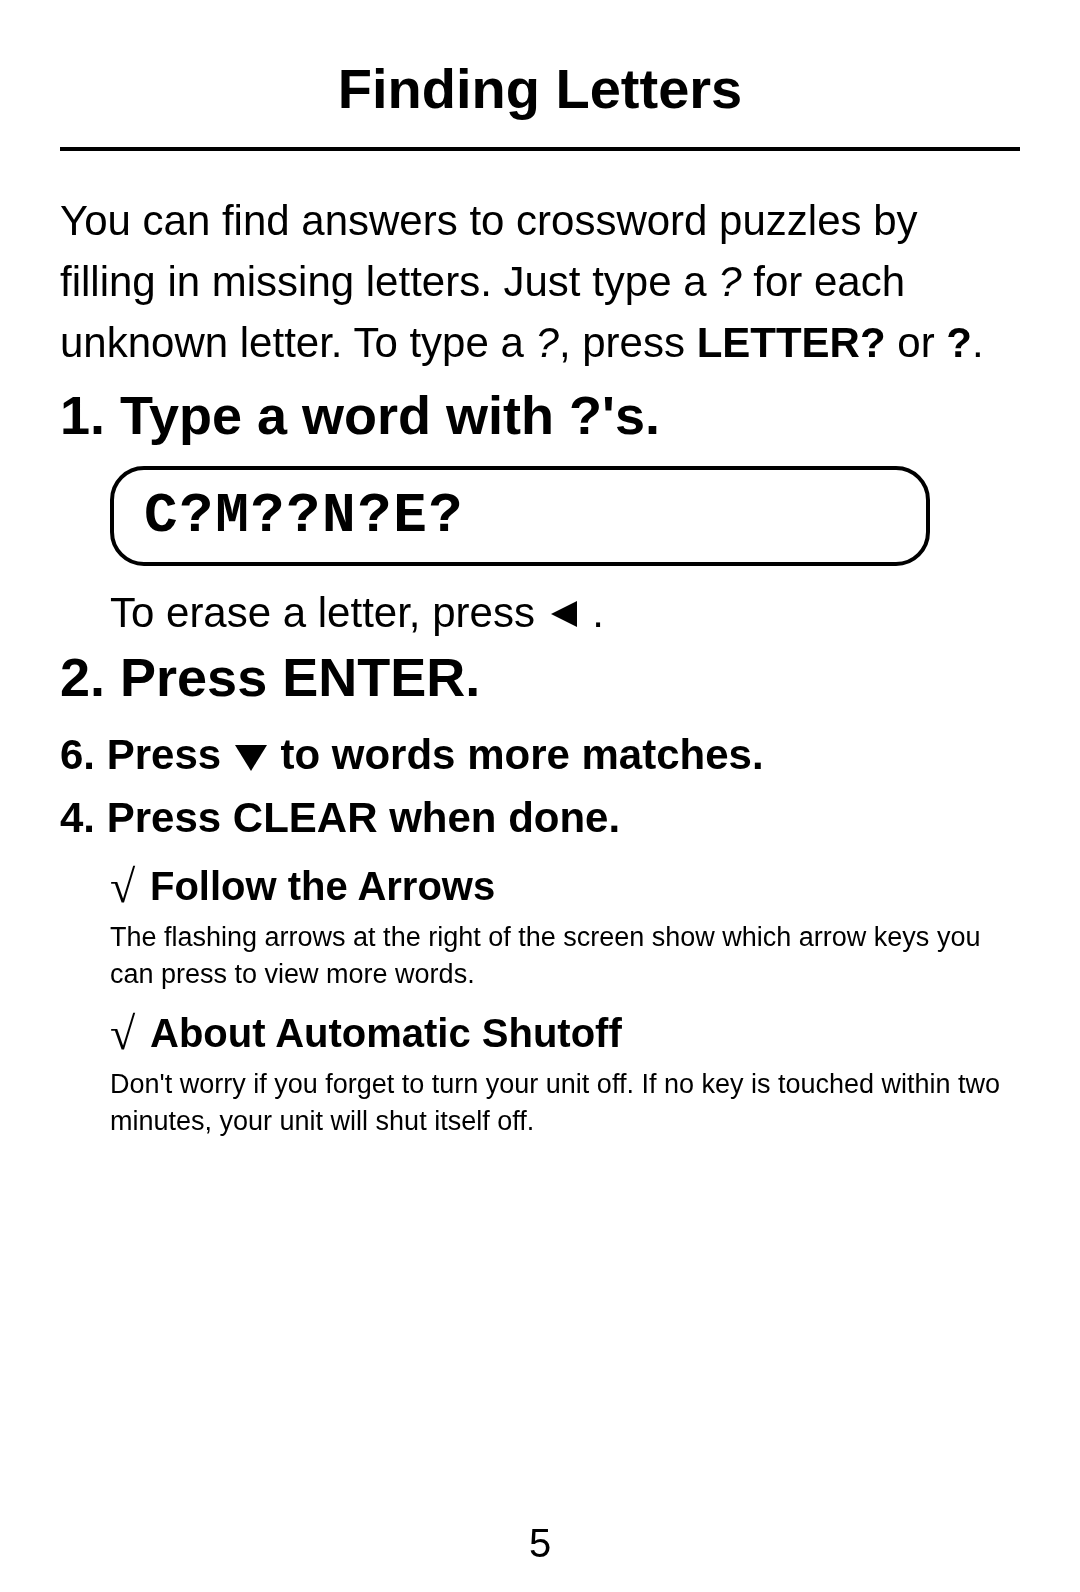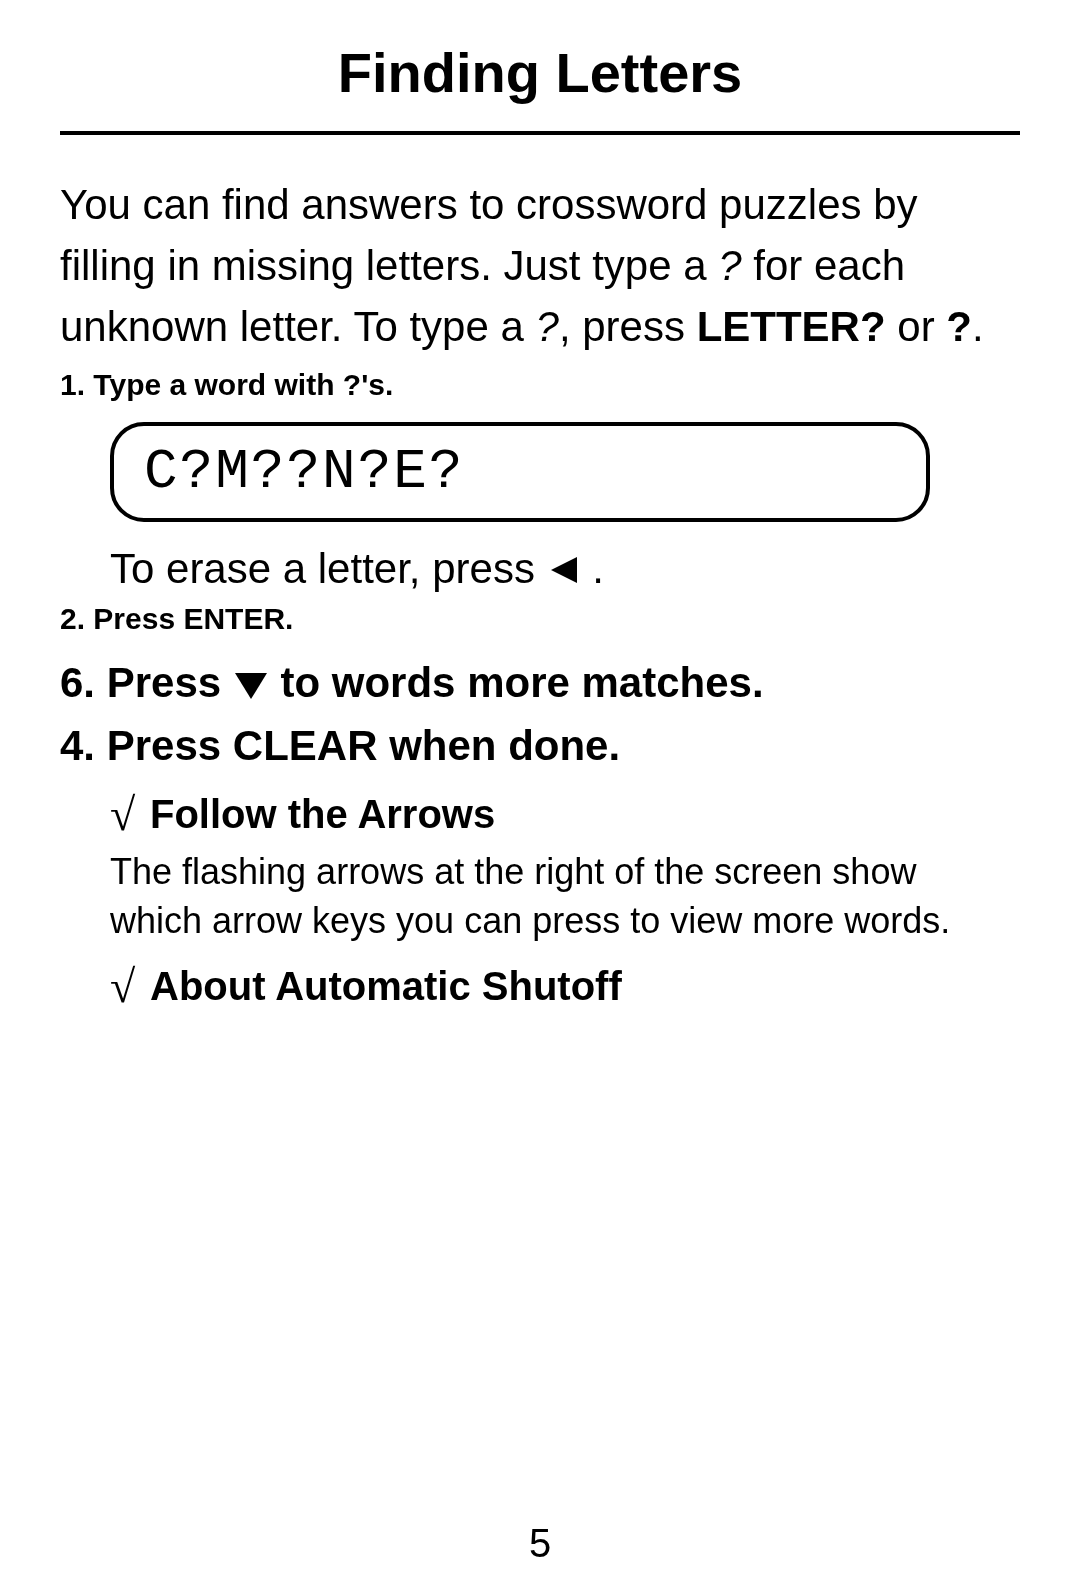--- a/index.html
+++ b/index.html
@@ -15,36 +15,37 @@
     box-sizing: border-box;
     width: 1080px;
     height: 1592px;
     padding: 40px 60px 0 60px;
     position: relative;
   }
   .title {
     text-align: center;
     font-size: 56px;
     font-weight: bold;
+    margin-top: 16px;
     margin-bottom: 26px;
   }
   hr.rule {
     border: none;
     border-top: 4px solid #000;
     margin: 0 0 40px 0;
   }
   .intro {
     font-size: 42px;
     line-height: 1.45;
     margin-bottom: 10px;
   }
   .intro .key { font-weight: bold; text-align: right; }
   .intro .italic { font-style: italic; }
   .step-line {
-    font-size: 30px;
+    font-size: 54px;
     font-weight: bold;
     margin-top: 4px;
     margin-bottom: 20px;
   }
   .step-normal {
     font-size: 42px;
     line-height: 1.4;
     margin-bottom: 4px;
   }
   .indent {
@@ -52,21 +53,21 @@
   }
   .lcd {
     margin-left: 50px;
     width: 820px;
     border: 4px solid #000;
     border-radius: 34px;
     padding: 12px 30px 12px 30px;
     box-sizing: border-box;
     font-family: "Courier New", monospace;
     font-size: 56px;
-    font-weight: 400;
+    font-weight: 700;
     letter-spacing: 2px;
     display: flex;
     justify-content: space-between;
     align-items: center;
     margin-bottom: 18px;
     height: 100px;
   }
   svg.inline-icon {
     display: inline-block;
     vertical-align: -4px;
@@ -83,21 +84,21 @@
   }
   .tip-heading .root {
     font-family: "Times New Roman", serif;
     font-weight: normal;
     font-size: 46px;
     display: inline-block;
     width: 40px;
     vertical-align: -2px;
   }
   .tip-body {
-    font-size: 36px;
+    font-size: 27px;
     line-height: 1.38;
     margin-bottom: 10px;
   }
   .page-number {
     position: absolute;
     bottom: 26px;
     left: 0;
     width: 1080px;
     text-align: center;
     font-size: 40px;
@@ -151,17 +152,18 @@
 
   <div class="tip-block">
     <div class="tip-heading">
       <span class="root">√</span><span>Follow the Arrows</span>
     </div>
     <div class="tip-body">The flashing arrows at the right of the screen show which arrow keys you can press to view more words.</div>
 
     <div class="tip-heading">
       <span class="root">√</span><span>About Automatic Shutoff</span>
     </div>
+    <div class="tip-body">Don't worry if you forget to turn your unit off. If no key is touched within two minutes, your unit will shut itself off.</div>
   </div>
 
   <div class="page-number">5</div>
 
 </div>
 
 </body></html>

